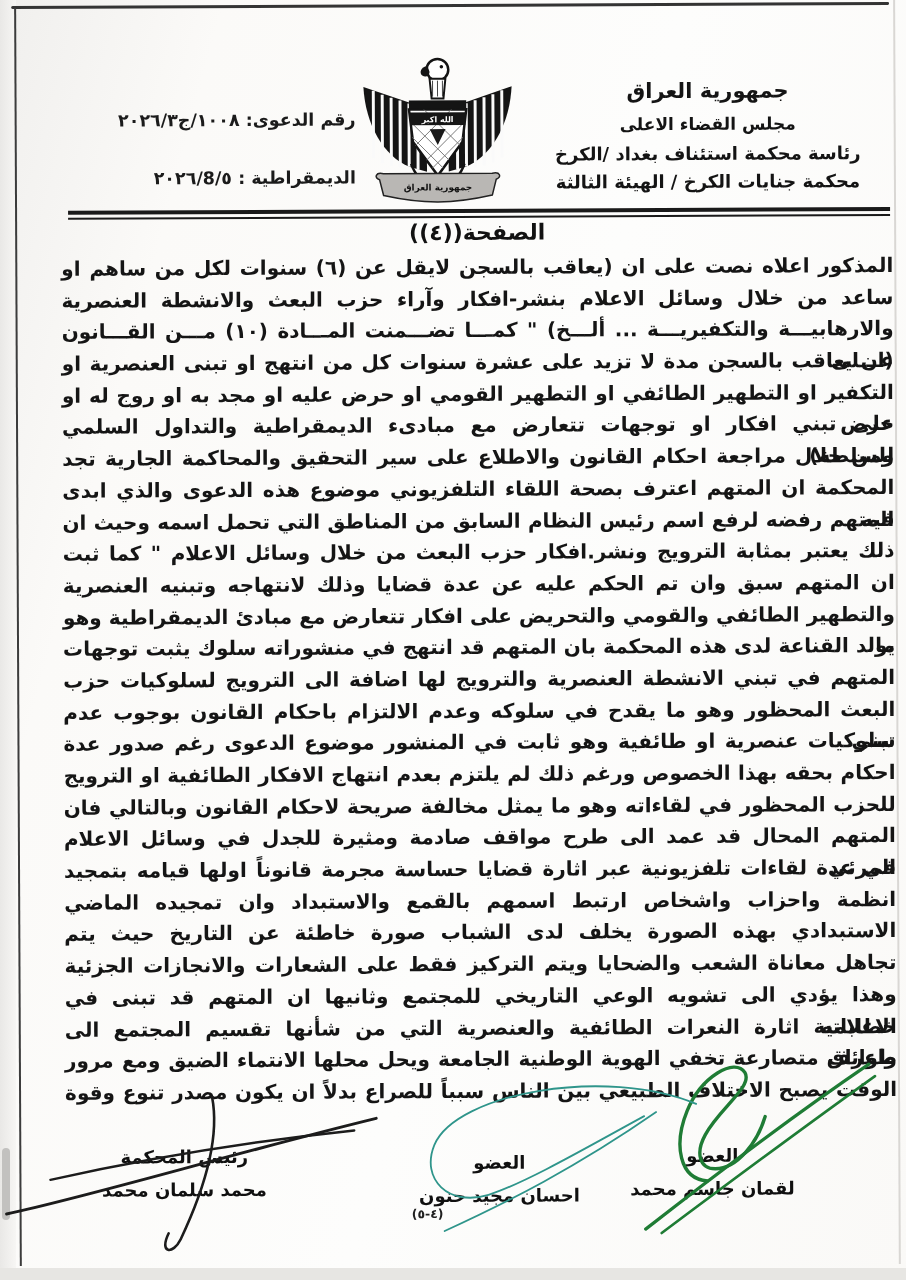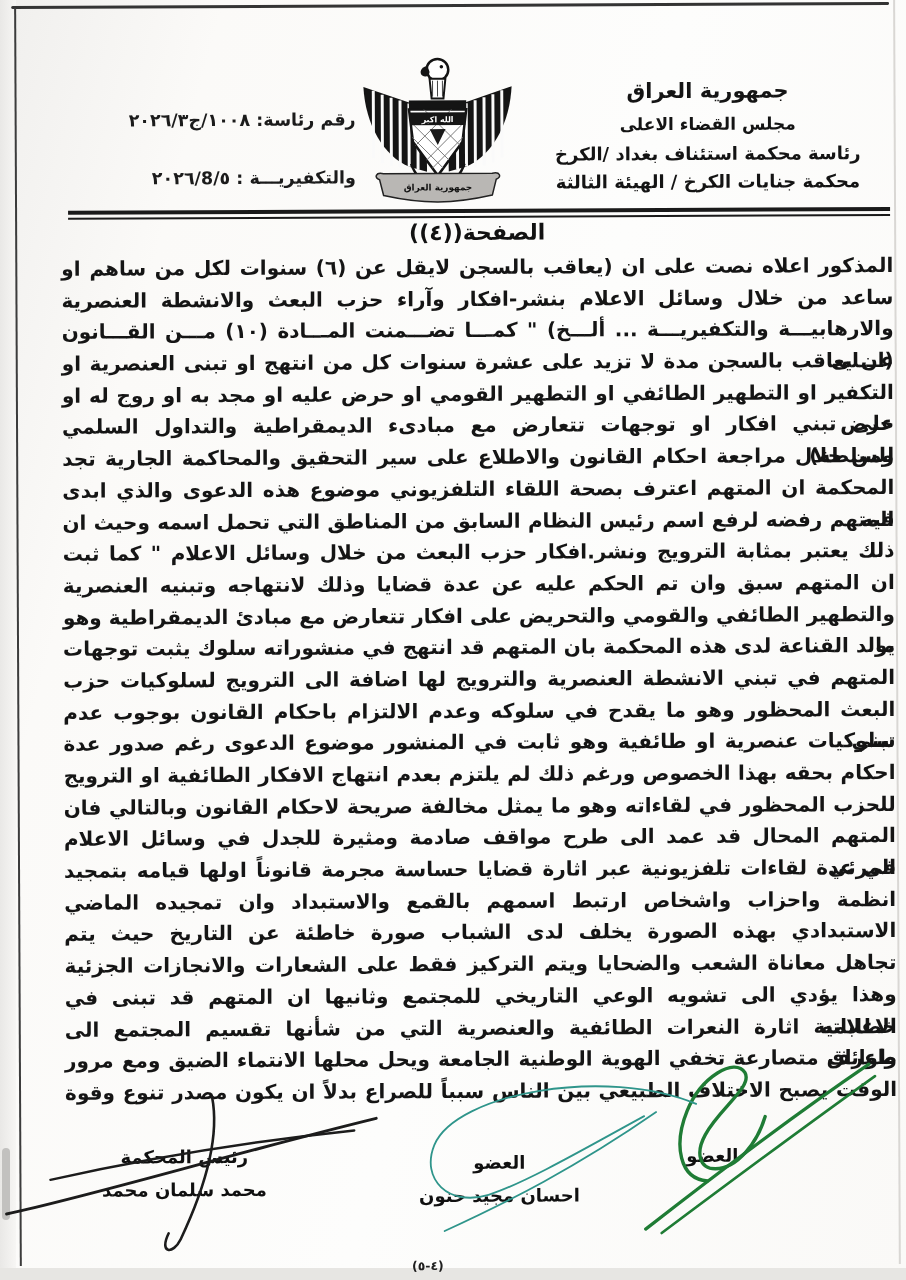--- a/index.html
+++ b/index.html
@@ -47,43 +47,43 @@
   .sig .role{font-size:18px;line-height:22px;}
   .sig .name{font-size:18px;line-height:22px;margin-top:11px;white-space:nowrap;}
   .sig-luqman{left:608px;top:1146px;width:204px;}
   .sig-ihsan{left:390px;top:1152px;width:214px;}
   .sig-president{left:84px;top:1145px;width:196px;}
   .inksvg{position:absolute;pointer-events:none;}
   .ink-luqman{left:585px;top:1050px;width:300px;height:190px;}
   .ink-ihsan{left:392px;top:1083px;width:322px;height:152px;}
   .ink-president{left:0px;top:1094px;width:382px;height:172px;}
 
-  .footerpg{position:absolute;left:355px;top:1230px;width:140px;text-align:center;
+  .footerpg{position:absolute;left:355px;top:1178px;width:140px;text-align:center;
     font-weight:bold;font-size:12.5px;color:#202020;}
 </style>
 </head>
 <body>
 
 <div class="stage">
   <div class="photo-band"></div>
   <div class="bottom-band"></div>
   <div class="scroll-thumb"></div>
 
   <div class="sheet">
     <div class="edge-top"></div>
     <div class="edge-left"></div>
     <div class="edge-right"></div>
 
     <div class="meta">
       <div class="row">
-        <span>رقم رئاسة:</span>
+        <span>رقم الدعوى:</span>
         <span class="ltrnum">٢٠٢٦/٣ج/١٠٠٨</span>
       </div>
       <div class="row">
-        <span>والتكفيريـــة :</span>
+        <span>الديمقراطية :</span>
         <span class="ltrnum">٢٠٢٦/8/٥</span>
       </div>
     </div>
 
     <svg class="emblem" viewBox="0 0 170 160">
       <path d="M10,34 L74,56 L74,120 L56,115 C30,104 12,72 10,34 Z" fill="#141414"></path>
       <path d="M20,38 L20,106 M29,42 L29,111 M38,45 L38,114 M47,48 L47,116 M56,51 L56,115 M65,54 L65,118" stroke="#fafafa" stroke-width="3" fill="none"></path>
       <path d="M160,34 L96,56 L96,120 L114,115 C140,104 158,72 160,34 Z" fill="#141414"></path>
       <path d="M150,38 L150,106 M141,42 L141,111 M132,45 L132,114 M123,48 L123,116 M114,51 L114,115 M105,54 L105,118" stroke="#fafafa" stroke-width="3" fill="none"></path>
       <circle cx="85" cy="17" r="11" fill="#ffffff" stroke="#141414" stroke-width="2.5"></circle>
@@ -145,20 +145,21 @@
       <div class="bl">الاستبدادي بهذه الصورة يخلف لدى الشباب صورة خاطئة عن التاريخ حيث يتم</div>
       <div class="bl">تجاهل معاناة الشعب والضحايا ويتم التركيز فقط على الشعارات والانجازات الجزئية</div>
       <div class="bl">وهذا يؤدي الى تشويه الوعي التاريخي للمجتمع وثانيها ان المتهم قد تبنى في خطاباته</div>
       <div class="bl">الاعلامية اثارة النعرات الطائفية والعنصرية التي من شأنها تقسيم المجتمع الى طوائف</div>
       <div class="bl">واعراق متصارعة تخفي الهوية الوطنية الجامعة ويحل محلها الانتماء الضيق ومع مرور</div>
       <div class="bl">الوقت يصبح الاختلاف الطبيعي بين الناس سبباً للصراع بدلاً ان يكون مصدر تنوع وقوة</div>
     </div>
 
     <div class="sig sig-luqman">
       <div class="role">العضو</div>
+      <div class="name">لقمان جاسم محمد</div>
     </div>
     <svg class="inksvg ink-luqman" viewBox="0 0 300 190">
       <g fill="none" stroke-linecap="round" stroke="#1f7c35">
         <path stroke-width="3.4" d="M120,132 C92,130 86,96 100,62 C114,28 148,8 158,24 C166,38 132,60 118,86 C108,104 112,120 128,120 C150,120 170,94 178,68"></path>
         <path stroke-width="3.2" d="M58,180 C120,132 202,70 282,16"></path>
         <path stroke-width="2.6" d="M74,184 C136,138 212,82 288,28"></path>
       </g>
     </svg>
 
     <div class="sig sig-ihsan">

